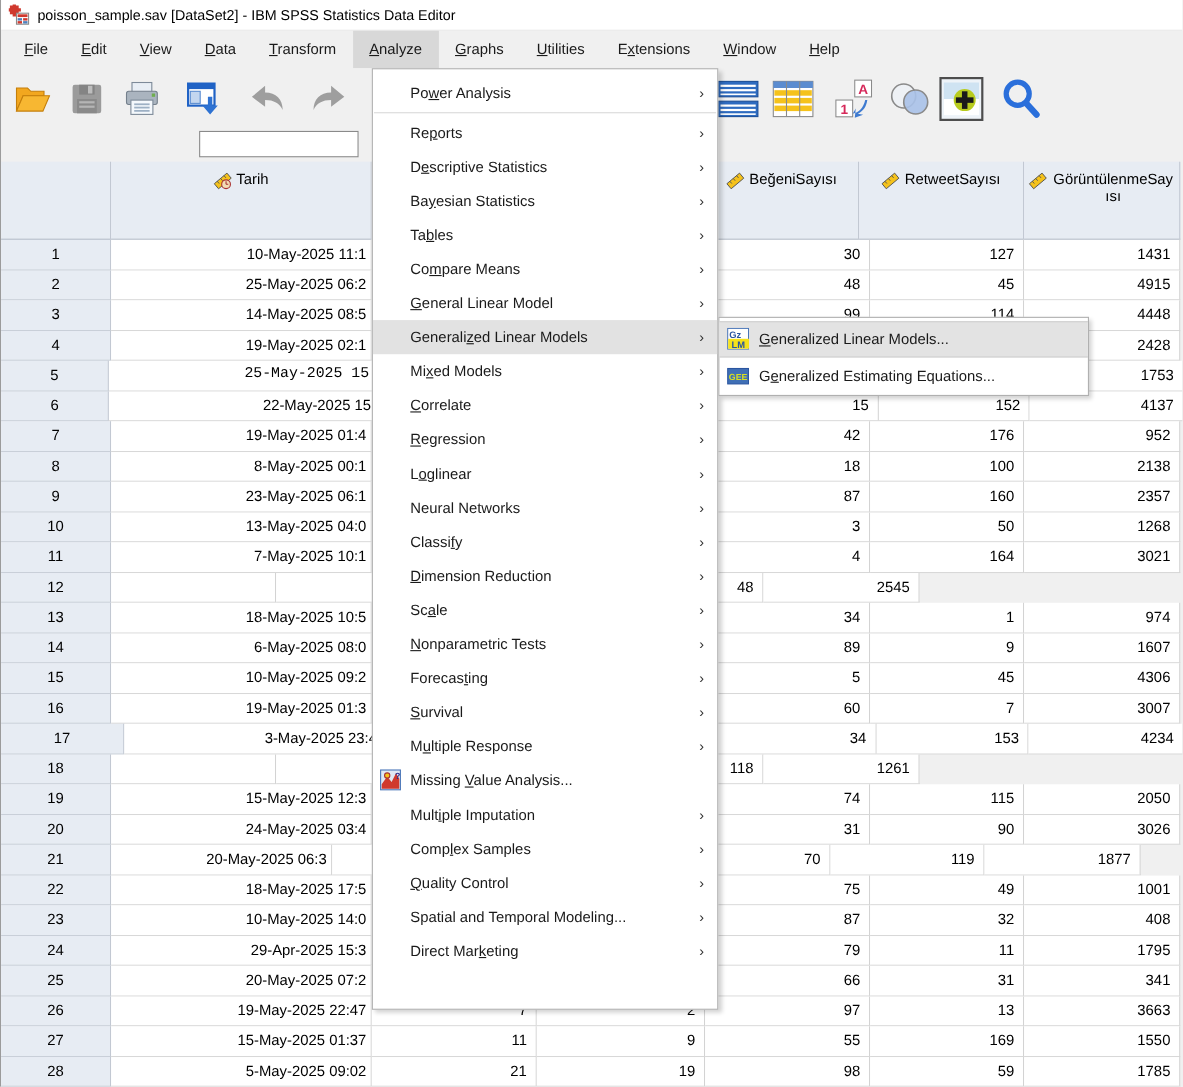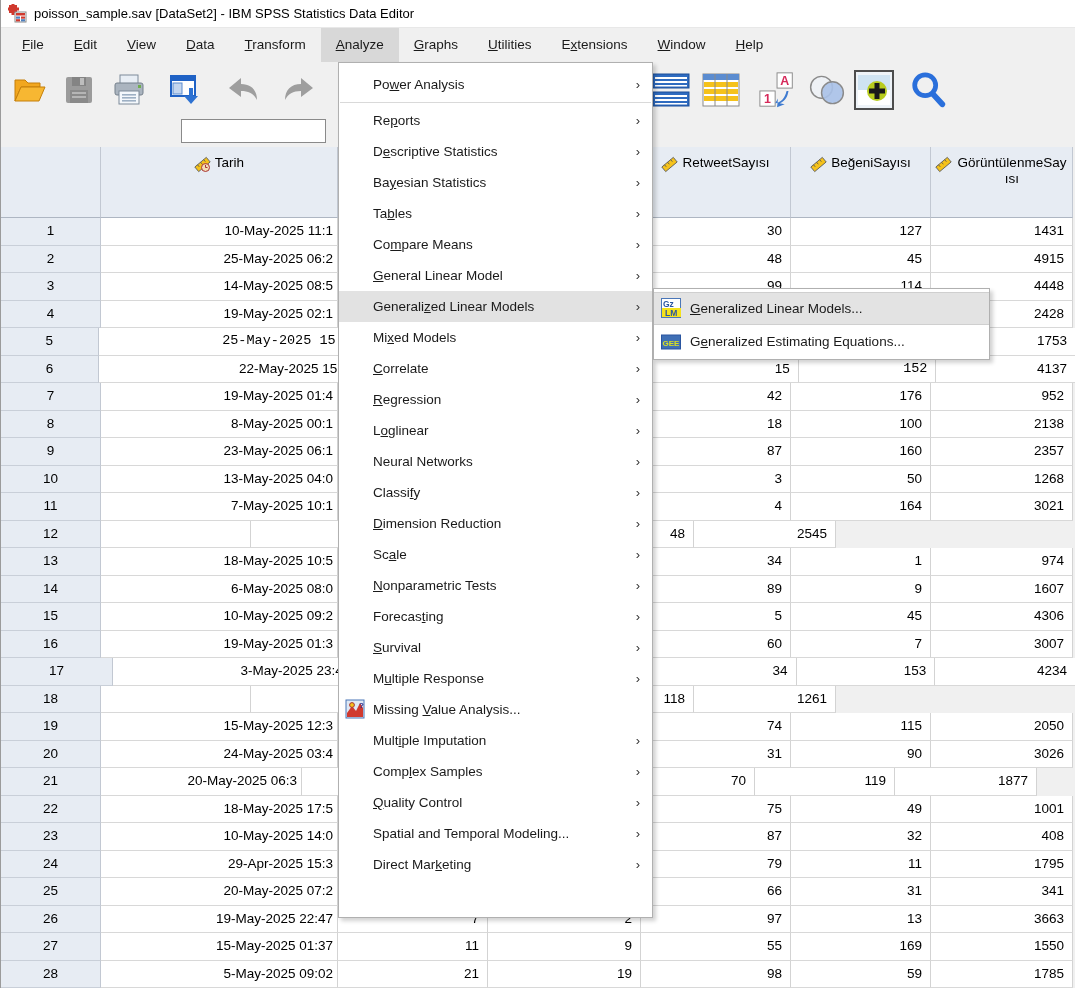--- a/index.html
+++ b/index.html
@@ -218,42 +218,42 @@
                 <line x1="12.5" y1="5.5" x2="12.5" y2="8.2" stroke="#555" stroke-width="0.8"></line>
               </g>
               <circle cx="11.5" cy="11.5" r="4" fill="#f3ddb5" stroke="#a33"></circle>
               <line x1="11.5" y1="11.5" x2="11.5" y2="8.8" stroke="#a33"></line>
               <line x1="11.5" y1="11.5" x2="13.5" y2="11.5" stroke="#a33"></line>
             </svg></span>
           <span class="hlabel" style="max-width: 207px;">Tarih</span>
         </div>
         <div class="hcell" style="width: 150px;"></div>
         <div class="hcell" style="width: 153px;"></div>
+        <div class="hcell" style="width: 140px;">
+          <span><svg width="17" height="17" viewBox="0 0 17 17">
+              <g transform="rotate(-40 8.5 8.5)">
+                <rect x="1" y="5.5" width="15" height="6" fill="#f5c21b" stroke="#555" stroke-width="0.8"></rect>
+                <line x1="4.5" y1="5.5" x2="4.5" y2="8.2" stroke="#555" stroke-width="0.8"></line>
+                <line x1="8.5" y1="5.5" x2="8.5" y2="8.2" stroke="#555" stroke-width="0.8"></line>
+                <line x1="12.5" y1="5.5" x2="12.5" y2="8.2" stroke="#555" stroke-width="0.8"></line>
+              </g>
+            </svg></span>
+          <span class="hlabel" style="max-width: 110px;">BeğeniSayısı</span>
+        </div>
         <div class="hcell" style="width: 150px;">
           <span><svg width="17" height="17" viewBox="0 0 17 17">
               <g transform="rotate(-40 8.5 8.5)">
                 <rect x="1" y="5.5" width="15" height="6" fill="#f5c21b" stroke="#555" stroke-width="0.8"></rect>
                 <line x1="4.5" y1="5.5" x2="4.5" y2="8.2" stroke="#555" stroke-width="0.8"></line>
                 <line x1="8.5" y1="5.5" x2="8.5" y2="8.2" stroke="#555" stroke-width="0.8"></line>
                 <line x1="12.5" y1="5.5" x2="12.5" y2="8.2" stroke="#555" stroke-width="0.8"></line>
               </g>
             </svg></span>
           <span class="hlabel" style="max-width: 120px;">RetweetSayısı</span>
         </div>
-        <div class="hcell" style="width: 140px;">
-          <span><svg width="17" height="17" viewBox="0 0 17 17">
-              <g transform="rotate(-40 8.5 8.5)">
-                <rect x="1" y="5.5" width="15" height="6" fill="#f5c21b" stroke="#555" stroke-width="0.8"></rect>
-                <line x1="4.5" y1="5.5" x2="4.5" y2="8.2" stroke="#555" stroke-width="0.8"></line>
-                <line x1="8.5" y1="5.5" x2="8.5" y2="8.2" stroke="#555" stroke-width="0.8"></line>
-                <line x1="12.5" y1="5.5" x2="12.5" y2="8.2" stroke="#555" stroke-width="0.8"></line>
-              </g>
-            </svg></span>
-          <span class="hlabel" style="max-width: 110px;">BeğeniSayısı</span>
-        </div>
         <div class="hcell" style="width: 142px;">
           <span><svg width="17" height="17" viewBox="0 0 17 17">
               <g transform="rotate(-40 8.5 8.5)">
                 <rect x="1" y="5.5" width="15" height="6" fill="#f5c21b" stroke="#555" stroke-width="0.8"></rect>
                 <line x1="4.5" y1="5.5" x2="4.5" y2="8.2" stroke="#555" stroke-width="0.8"></line>
                 <line x1="8.5" y1="5.5" x2="8.5" y2="8.2" stroke="#555" stroke-width="0.8"></line>
                 <line x1="12.5" y1="5.5" x2="12.5" y2="8.2" stroke="#555" stroke-width="0.8"></line>
               </g>
             </svg></span>
           <span class="hlabel" style="max-width: 112px;">GörüntülenmeSayısı</span>
@@ -304,21 +304,21 @@
           <div class="dcell numr" style="width: 150px;"></div>
           <div class="dcell numr" style="width: 140px;"></div>
           <div class="dcell numr" style="width: 142px;">1753</div>
         </div>
         <div class="drow">
           <div class="dcell rnum" style="width: 100px;">6</div>
           <div class="dcell dater" style="width: 259px;">22-May-2025 15:0</div>
           <div class="dcell numr" style="width: 150px;"></div>
           <div class="dcell numr" style="width: 153px;"></div>
           <div class="dcell numr" style="width: 150px;">15</div>
-          <div class="dcell numr" style="width: 140px; font-family: Liberation Mono, monospace;">152</div>
+          <div class="dcell numr" style="width: 140px;">152</div>
           <div class="dcell numr" style="width: 142px;">4137</div>
         </div>
         <div class="drow">
           <div class="dcell rnum" style="width: 100px;">7</div>
           <div class="dcell dater" style="width: 237px;">19-May-2025 01:4</div>
           <div class="dcell numr" style="width: 150px;"></div>
           <div class="dcell numr" style="width: 153px;"></div>
           <div class="dcell numr" style="width: 150px;">42</div>
           <div class="dcell numr" style="width: 140px;">176</div>
           <div class="dcell numr" style="width: 142px;">952</div>

